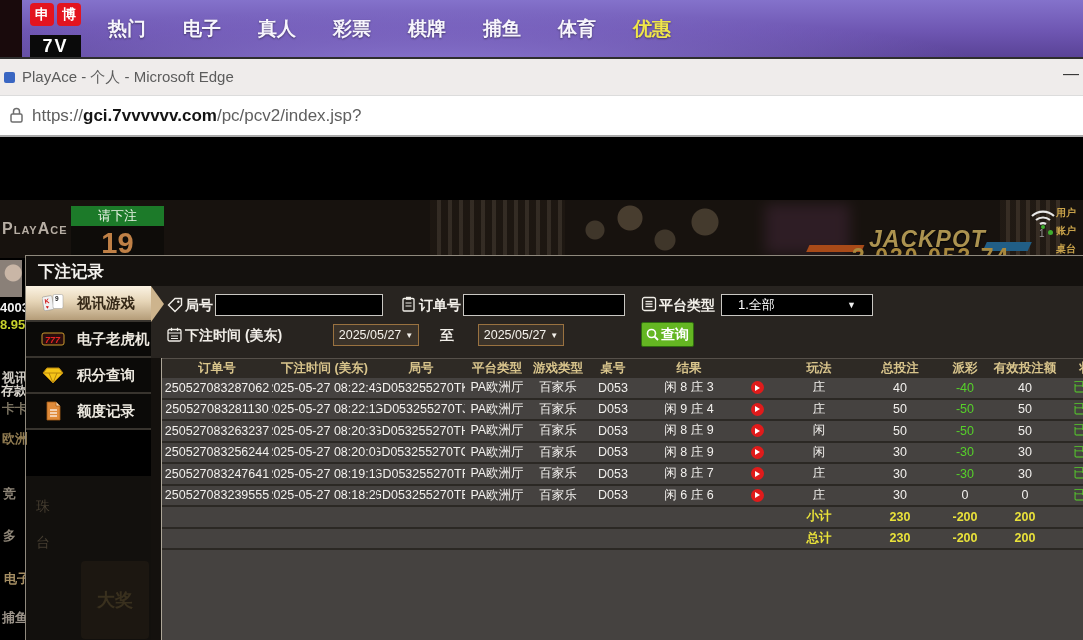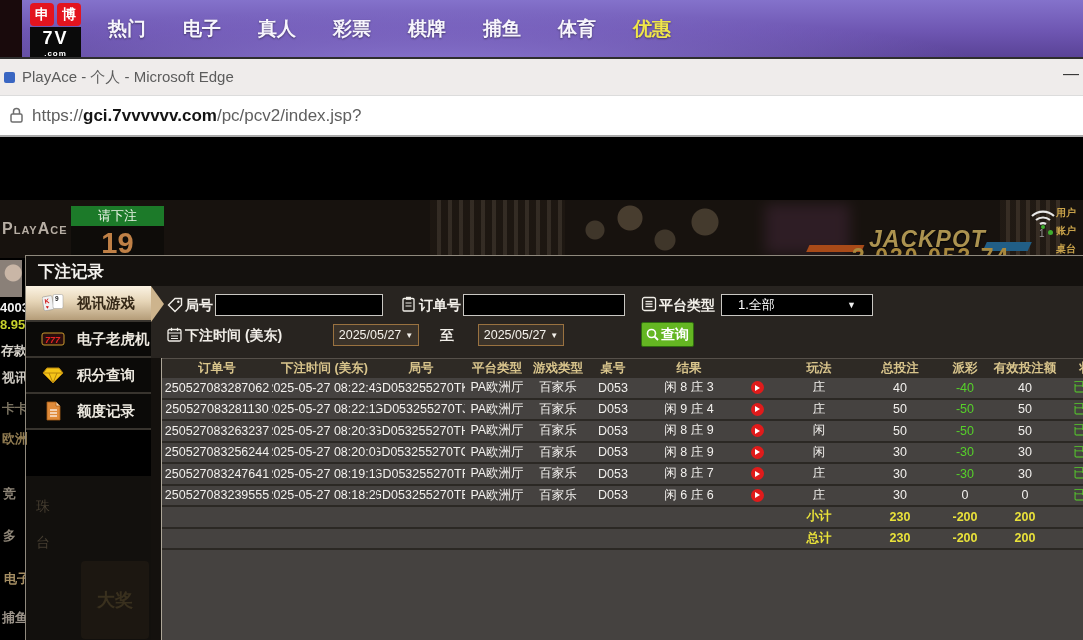--- a/index.html
+++ b/index.html
@@ -9,21 +9,21 @@
   
   .nav { position:absolute; left:0; top:0; width:1083px; height:57px;
     background:radial-gradient(ellipse at 40% 120%, #8d79d4 0%, rgba(0,0,0,0) 60%),
                linear-gradient(180deg,#8472cb 0%,#6e56b2 55%,#5a4397 100%); }
   .nav-dark-edge { position:absolute; left:0; top:0; width:22px; height:57px; background:#190a0c; }
   .logo { position:absolute; left:30px; top:3px; width:52px; }
   .logo-badges { display:flex; gap:3px; }
   .logo-badge { width:24px; height:23px; background:#e3141f; border-radius:4px; color:#fff;
     font-size:14px; font-weight:bold; display:flex; align-items:center; justify-content:center; }
   .logo-main { width:51px; height:22px; background:#0a0a0a; color:#fff; font-size:18px; font-weight:900;
-    display:flex; align-items:center; justify-content:center; letter-spacing:2px; margin-top:1px; }
+    display:flex; align-items:center; justify-content:center; letter-spacing:2px; margin-top:9px; }
   .logo-sub { width:51px; height:9px; background:#0a0a0a; color:#fff; font-size:8px; font-weight:bold;
     display:flex; align-items:center; justify-content:center; letter-spacing:1px; }
   .nav-menu { position:absolute; left:108px; top:0; height:57px; display:flex; align-items:center; gap:37px; }
   .nav-item { color:#f7f5fc; font-size:19px; font-weight:bold; text-shadow:0 1px 2px rgba(0,0,0,.45); cursor:pointer; }
   .nav-item.hl { color:#f0e64a; }
 
   
   .edge-bar { position:absolute; left:0; top:57px; width:1083px; height:38px; background:#efeceb;
     border-top:2px solid #2e2e2e; }
   .edge-icon { position:absolute; left:4px; top:13px; width:11px; height:11px; background:#3a66c2; border-radius:2px; }
@@ -217,21 +217,21 @@
         <div class="panel-label">桌台</div>
       </div>
     <div class="indicator">1</div>
     <div class="ind-dot"></div>
   </div>
 
   <div class="avatar"></div>
   <div id="strip-root">
       <div class="strip-item s0" style="color: rgb(242, 242, 242);">4003</div>
       <div class="strip-item s1" style="color: rgb(199, 208, 44);">8.95</div>
-      <div class="strip-item s2" style="color: rgb(217, 213, 205);">存款</div>
+      <div class="strip-item s2" style="color: rgb(217, 213, 205); margin-top: 40px;">存款</div>
       <div class="strip-item s3" style="color: rgb(207, 203, 195);">视讯</div>
       <div class="strip-item s4" style="color: rgb(121, 113, 95);">卡卡</div>
       <div class="strip-item s5" style="color: rgb(143, 122, 80);">欧洲</div>
       <div class="strip-item s6" style="color: rgb(143, 134, 120);">竞</div>
       <div class="strip-item s7" style="color: rgb(143, 134, 120);">多</div>
       <div class="strip-item s8" style="color: rgb(165, 142, 99);">电子</div>
       <div class="strip-item s9" style="color: rgb(155, 147, 137);">捕鱼</div>
     </div>
 
 </div>

